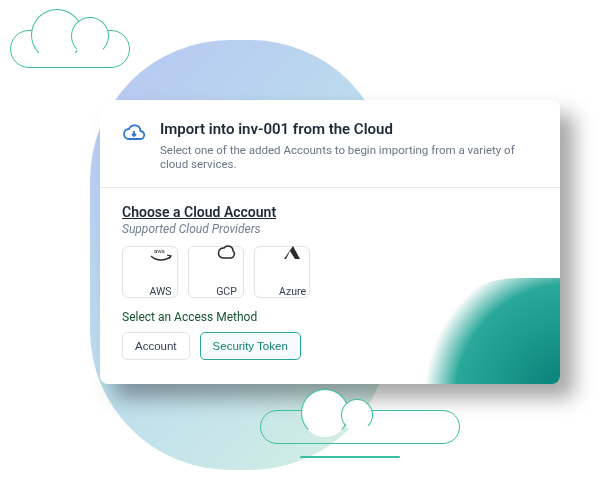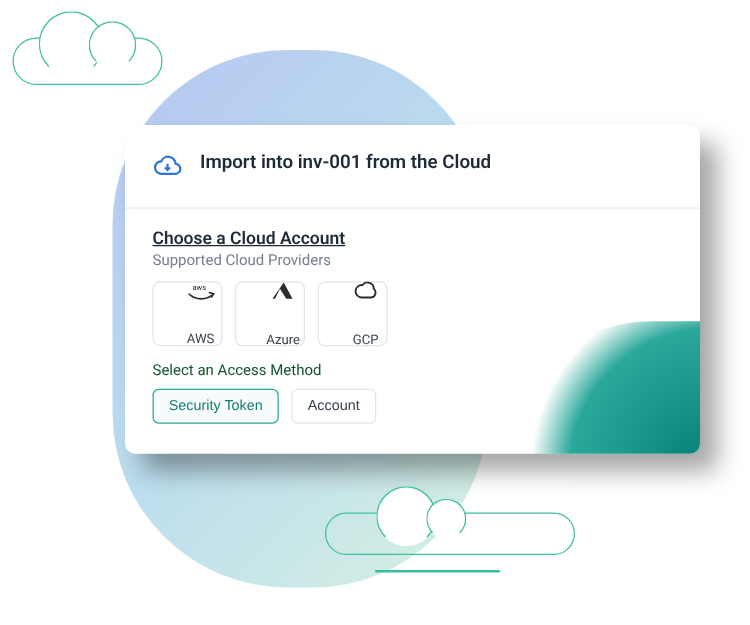--- a/index.html
+++ b/index.html
@@ -110,20 +110,21 @@
       font-size: 14px;
       font-weight: 600;
       color: #1e2a38;
       margin-bottom: 2px;
       text-decoration: underline;
     }
     .section-sub {
       font-size: 12px;
       color: #758091;
       margin-bottom: 10px;
+      font-style: italic;
     }
     .tile-row {
       display: flex;
       gap: 10px;
       margin-bottom: 12px;
     }
     .tile {
       width: 56px; height: 52px;
       border: 1px solid #dfe4ea;
       border-radius: 6px;
@@ -173,60 +174,61 @@
       <div class="card-head">
         <span class="head-icon">
           <svg width="24" height="24" viewBox="0 0 24 24" fill="none" stroke="#2f74d0" stroke-width="1.8">
             <path d="M7 17a5 5 0 0 1 0-10 6 6 0 0 1 11.5 2A4 4 0 0 1 18 17H7z"></path>
             <path d="M12 9v5"></path>
               <path d="M10 12l2 2 2-2"></path>
           </svg>
         </span>
         <div class="head-text">
           <h2>Import into inv-001 from the Cloud</h2>
+          <p>Select one of the added Accounts to begin importing from a variety of cloud services.</p>
         </div>
       </div>
 
       <div class="card-body">
         <div class="section-title">Choose a Cloud Account</div>
         <div class="section-sub">Supported Cloud Providers</div>
 
         <div class="tile-row">
           <div class="tile">
             <span>
               <svg width="22" height="14" viewBox="0 0 22 14">
                   <path d="M1 9c3 3 7 4 10 4s7-1 10-4" fill="none" stroke="#2b2b2b" stroke-width="1.4"></path>
                   <path d="M17 8l4 1-2 3" fill="none" stroke="#2b2b2b" stroke-width="1.2"></path>
                   <text x="4" y="6" font-size="6" fill="#2b2b2b">aws</text>
                 </svg>
             </span>
             <span class="tile-label">AWS</span>
           </div>
           <div class="tile">
             <span>
+              <svg width="20" height="16" viewBox="0 0 20 16">
+                  <path d="M6 13a5 5 0 0 1 1-10 5 5 0 0 1 9 3 4 4 0 0 1-2 7H6z" fill="none" stroke="#2b2b2b" stroke-width="1.5"></path>
+                </svg>
+            </span>
+            <span class="tile-label">GCP</span>
+          </div>
+          <div class="tile">
+            <span>
               <svg width="18" height="16" viewBox="0 0 18 16">
                   <path d="M9 1 L16 14 H11 L6 6 L2 14 H0 L9 1 Z" fill="#2b2b2b"></path>
                 </svg>
             </span>
             <span class="tile-label">Azure</span>
           </div>
-          <div class="tile">
-            <span>
-              <svg width="20" height="16" viewBox="0 0 20 16">
-                  <path d="M6 13a5 5 0 0 1 1-10 5 5 0 0 1 9 3 4 4 0 0 1-2 7H6z" fill="none" stroke="#2b2b2b" stroke-width="1.5"></path>
-                </svg>
-            </span>
-            <span class="tile-label">GCP</span>
-          </div>
         </div>
 
         <div class="sub-label">Select an Access Method</div>
         <div class="pill-row">
+          <button class="pill">Account</button>
           <button class="pill selected">Security Token</button>
-          <button class="pill">Account</button>
         </div>
       </div>
     </div>
   </div>
 
   <div class="cloud-shape cloud-bot"></div>
   <div class="cloud-bot-line"></div>
 </div>
 
 </body></html>

